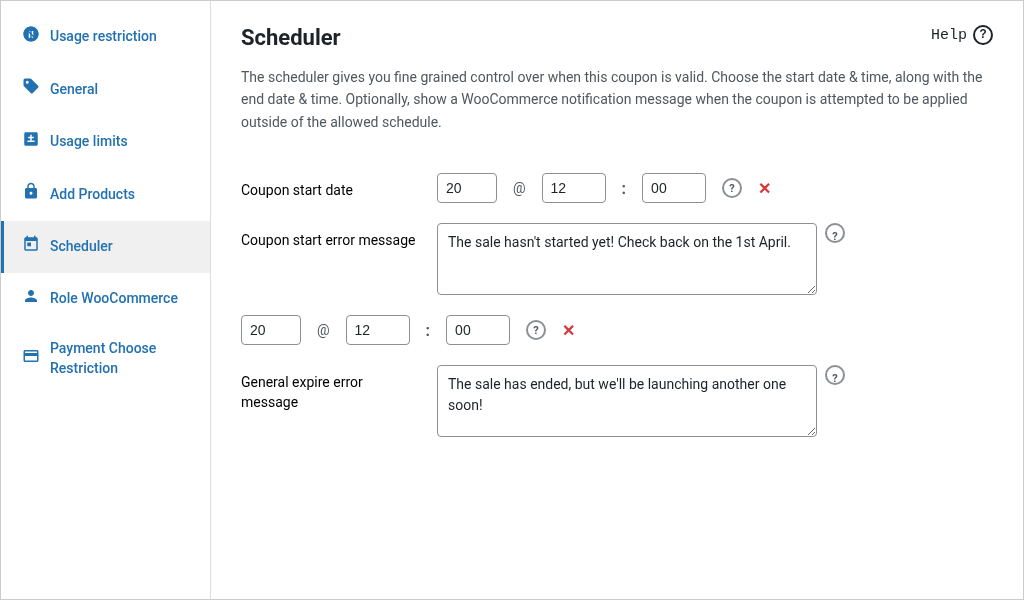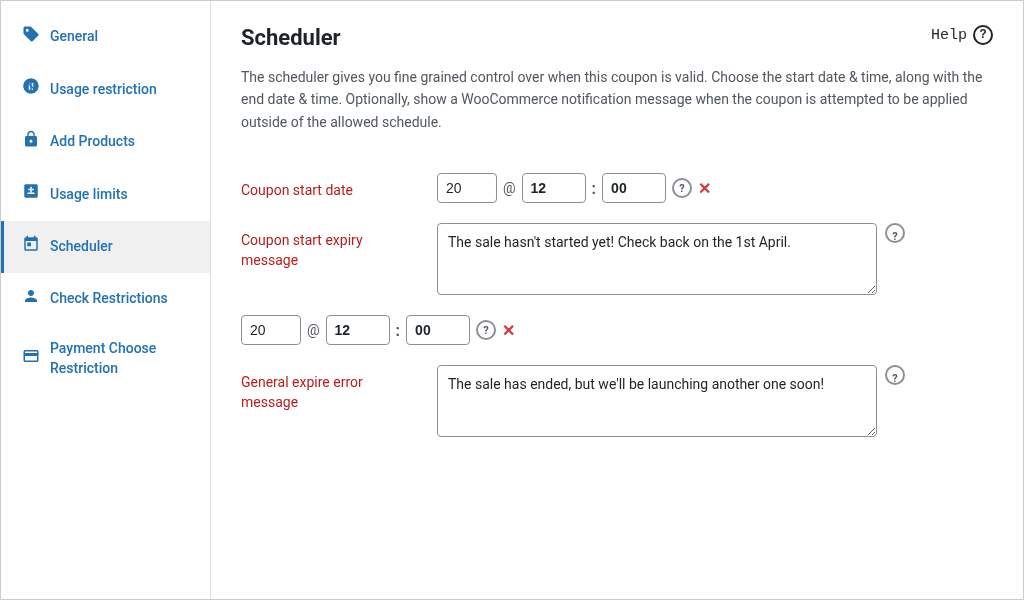--- a/index.html
+++ b/index.html
@@ -106,48 +106,47 @@
     .form-row {
       display: flex;
       align-items: flex-start;
       margin-bottom: 20px;
       gap: 16px;
     }
     .form-label {
       width: 180px;
       min-width: 180px;
       font-size: 14px;
-      color: #b91c1c;
+      color: #000000;
       padding-top: 8px;
       line-height: 1.4;
     }
     .form-control {
       display: flex;
       align-items: center;
-      gap: 6px;
+      gap: 16px;
       flex: 1;
     }
     .date-input {
       width: 60px;
       padding: 6px 8px;
       border: 1px solid #8c8f94;
       border-radius: 4px;
       font-size: 14px;
       color: #1d2327;
       background: #fff;
     }
     .time-input {
       width: 64px;
       padding: 6px 8px;
       border: 1px solid #8c8f94;
       border-radius: 4px;
       font-size: 14px;
       color: #1d2327;
       background: #fff;
-      font-weight: bold;
     }
     .at-symbol {
       font-size: 14px;
       color: #50575e;
     }
     .colon-symbol {
       font-size: 16px;
       color: #50575e;
       font-weight: bold;
     }
@@ -164,21 +163,21 @@
       color: #50575e;
       cursor: pointer;
     }
     .clear-icon {
       font-size: 16px;
       color: #d63638;
       cursor: pointer;
       font-weight: bold;
     }
     .error-textarea {
-      width: 440px;
+      width: 380px;
       height: 72px;
       padding: 8px 10px;
       border: 1px solid #8c8f94;
       border-radius: 4px;
       font-size: 14px;
       color: #1d2327;
       resize: both;
       font-family: inherit;
       line-height: 1.5;
     }
@@ -201,70 +200,70 @@
 </head>
 <body>
 
 <div class="app-container">
 
   <nav class="sidebar">
 
     <div class="sidebar-item">
       <span class="icon">
         <svg class="icon-svg" viewBox="0 0 24 24" xmlns="http://www.w3.org/2000/svg">
-          <path d="M21.41 11.58L12.41 2.58A2 2 0 0 0 11 2H4a2 2 0 0 0-2 2v7a2 2 0 0 0 .59 1.42l9 9a2 2 0 0 0 2.82 0l7-7a2 2 0 0 0 0-2.84zM7 9a2 2 0 1 1 0-4 2 2 0 0 1 0 4z"></path>
-        </svg>
-      </span>
-      <span class="label">General</span>
-    </div>
-
-    <div class="sidebar-item">
-      <span class="icon">
-        <svg class="icon-svg" viewBox="0 0 24 24" xmlns="http://www.w3.org/2000/svg">
           <path d="M12 2C6.48 2 2 6.48 2 12s4.48 10 10 10 10-4.48 10-10S17.52 2 12 2zm-1 15H9V8h2v9zm4 0h-2V8h2v9z"></path>
           <path d="M12 2C6.48 2 2 6.48 2 12s4.48 10 10 10 10-4.48 10-10S17.52 2 12 2zm0 18c-4.42 0-8-3.58-8-8 0-1.85.63-3.55 1.69-4.9L16.9 18.31C15.55 19.37 13.85 20 12 20zm6.31-3.1L7.1 5.69C8.45 4.63 10.15 4 12 4c4.42 0 8 3.58 8 8 0 1.85-.63 3.55-1.69 4.9z"></path>
         </svg>
       </span>
       <span class="label">Usage restriction</span>
     </div>
 
     <div class="sidebar-item">
       <span class="icon">
         <svg class="icon-svg" viewBox="0 0 24 24" xmlns="http://www.w3.org/2000/svg">
+          <path d="M21.41 11.58L12.41 2.58A2 2 0 0 0 11 2H4a2 2 0 0 0-2 2v7a2 2 0 0 0 .59 1.42l9 9a2 2 0 0 0 2.82 0l7-7a2 2 0 0 0 0-2.84zM7 9a2 2 0 1 1 0-4 2 2 0 0 1 0 4z"></path>
+        </svg>
+      </span>
+      <span class="label">General</span>
+    </div>
+
+    <div class="sidebar-item">
+      <span class="icon">
+        <svg class="icon-svg" viewBox="0 0 24 24" xmlns="http://www.w3.org/2000/svg">
+          <path d="M19 3H5c-1.1 0-2 .9-2 2v14c0 1.1.9 2 2 2h14c1.1 0 2-.9 2-2V5c0-1.1-.9-2-2-2zm-7 3c.55 0 1 .45 1 1v2h2c.55 0 1 .45 1 1s-.45 1-1 1h-2v2c0 .55-.45 1-1 1s-1-.45-1-1v-2H9c-.55 0-1-.45-1-1s.45-1 1-1h2V7c0-.55.45-1 1-1zm4 10H8c-.55 0-1-.45-1-1s.45-1 1-1h8c.55 0 1 .45 1 1s-.45 1-1 1z"></path>
+        </svg>
+      </span>
+      <span class="label">Usage limits</span>
+    </div>
+
+    <div class="sidebar-item">
+      <span class="icon">
+        <svg class="icon-svg" viewBox="0 0 24 24" xmlns="http://www.w3.org/2000/svg">
           <path d="M18 8h-1V6c0-2.76-2.24-5-5-5S7 3.24 7 6v2H6c-1.1 0-2 .9-2 2v10c0 1.1.9 2 2 2h12c1.1 0 2-.9 2-2V10c0-1.1-.9-2-2-2zm-6 9c-1.1 0-2-.9-2-2s.9-2 2-2 2 .9 2 2-.9 2-2 2zm3.1-9H8.9V6c0-1.71 1.39-3.1 3.1-3.1 1.71 0 3.1 1.39 3.1 3.1v2z"></path>
         </svg>
       </span>
       <span class="label">Add Products</span>
     </div>
 
-    <div class="sidebar-item">
-      <span class="icon">
-        <svg class="icon-svg" viewBox="0 0 24 24" xmlns="http://www.w3.org/2000/svg">
-          <path d="M19 3H5c-1.1 0-2 .9-2 2v14c0 1.1.9 2 2 2h14c1.1 0 2-.9 2-2V5c0-1.1-.9-2-2-2zm-7 3c.55 0 1 .45 1 1v2h2c.55 0 1 .45 1 1s-.45 1-1 1h-2v2c0 .55-.45 1-1 1s-1-.45-1-1v-2H9c-.55 0-1-.45-1-1s.45-1 1-1h2V7c0-.55.45-1 1-1zm4 10H8c-.55 0-1-.45-1-1s.45-1 1-1h8c.55 0 1 .45 1 1s-.45 1-1 1z"></path>
-        </svg>
-      </span>
-      <span class="label">Usage limits</span>
-    </div>
-
     <div class="sidebar-item active">
       <span class="icon">
         <svg class="icon-svg" viewBox="0 0 24 24" xmlns="http://www.w3.org/2000/svg">
           <path d="M19 3h-1V1h-2v2H8V1H6v2H5c-1.11 0-1.99.9-1.99 2L3 19c0 1.1.89 2 2 2h14c1.1 0 2-.9 2-2V5c0-1.1-.9-2-2-2zm0 16H5V8h14v11zM7 10h5v5H7z"></path>
         </svg>
       </span>
       <span class="label">Scheduler</span>
     </div>
 
     <div class="sidebar-item">
       <span class="icon">
         <svg class="icon-svg" viewBox="0 0 24 24" xmlns="http://www.w3.org/2000/svg">
           <path d="M12 12c2.21 0 4-1.79 4-4s-1.79-4-4-4-4 1.79-4 4 1.79 4 4 4zm0 2c-2.67 0-8 1.34-8 4v2h16v-2c0-2.66-5.33-4-8-4z"></path>
         </svg>
       </span>
-      <span class="label">Check Restrictions</span>
+      <span class="label">Role WooCommerce</span>
     </div>
 
     <div class="sidebar-item">
       <span class="icon">
         <svg class="icon-svg" viewBox="0 0 24 24" xmlns="http://www.w3.org/2000/svg">
           <path d="M20 4H4c-1.11 0-1.99.89-1.99 2L2 18c0 1.11.89 2 2 2h16c1.11 0 2-.89 2-2V6c0-1.11-.89-2-2-2zm0 14H4v-6h16v6zm0-10H4V6h16v2z"></path>
         </svg>
       </span>
       <span class="label">Payment Choose Restriction</span>
     </div>
@@ -290,21 +289,21 @@
         <span class="at-symbol">@</span>
         <input type="text" class="time-input" value="12" style="">
         <span class="colon-symbol">:</span>
         <input type="text" class="time-input" value="00" style="">
         <div class="help-icon">?</div>
         <span class="clear-icon">✕</span>
       </div>
     </div>
 
     <div class="form-row">
-      <label class="form-label">Coupon start expiry message</label>
+      <label class="form-label">Coupon start error message</label>
       <div class="textarea-wrapper">
         <textarea class="error-textarea" style="">The sale hasn't started yet! Check back on the 1st April.</textarea>
         <div class="help-icon textarea-help">?</div>
       </div>
     </div>
 
     <div class="form-row">
       <div class="form-control">
         <input type="text" class="date-input" value="20" style="">
         <span class="at-symbol">@</span>

